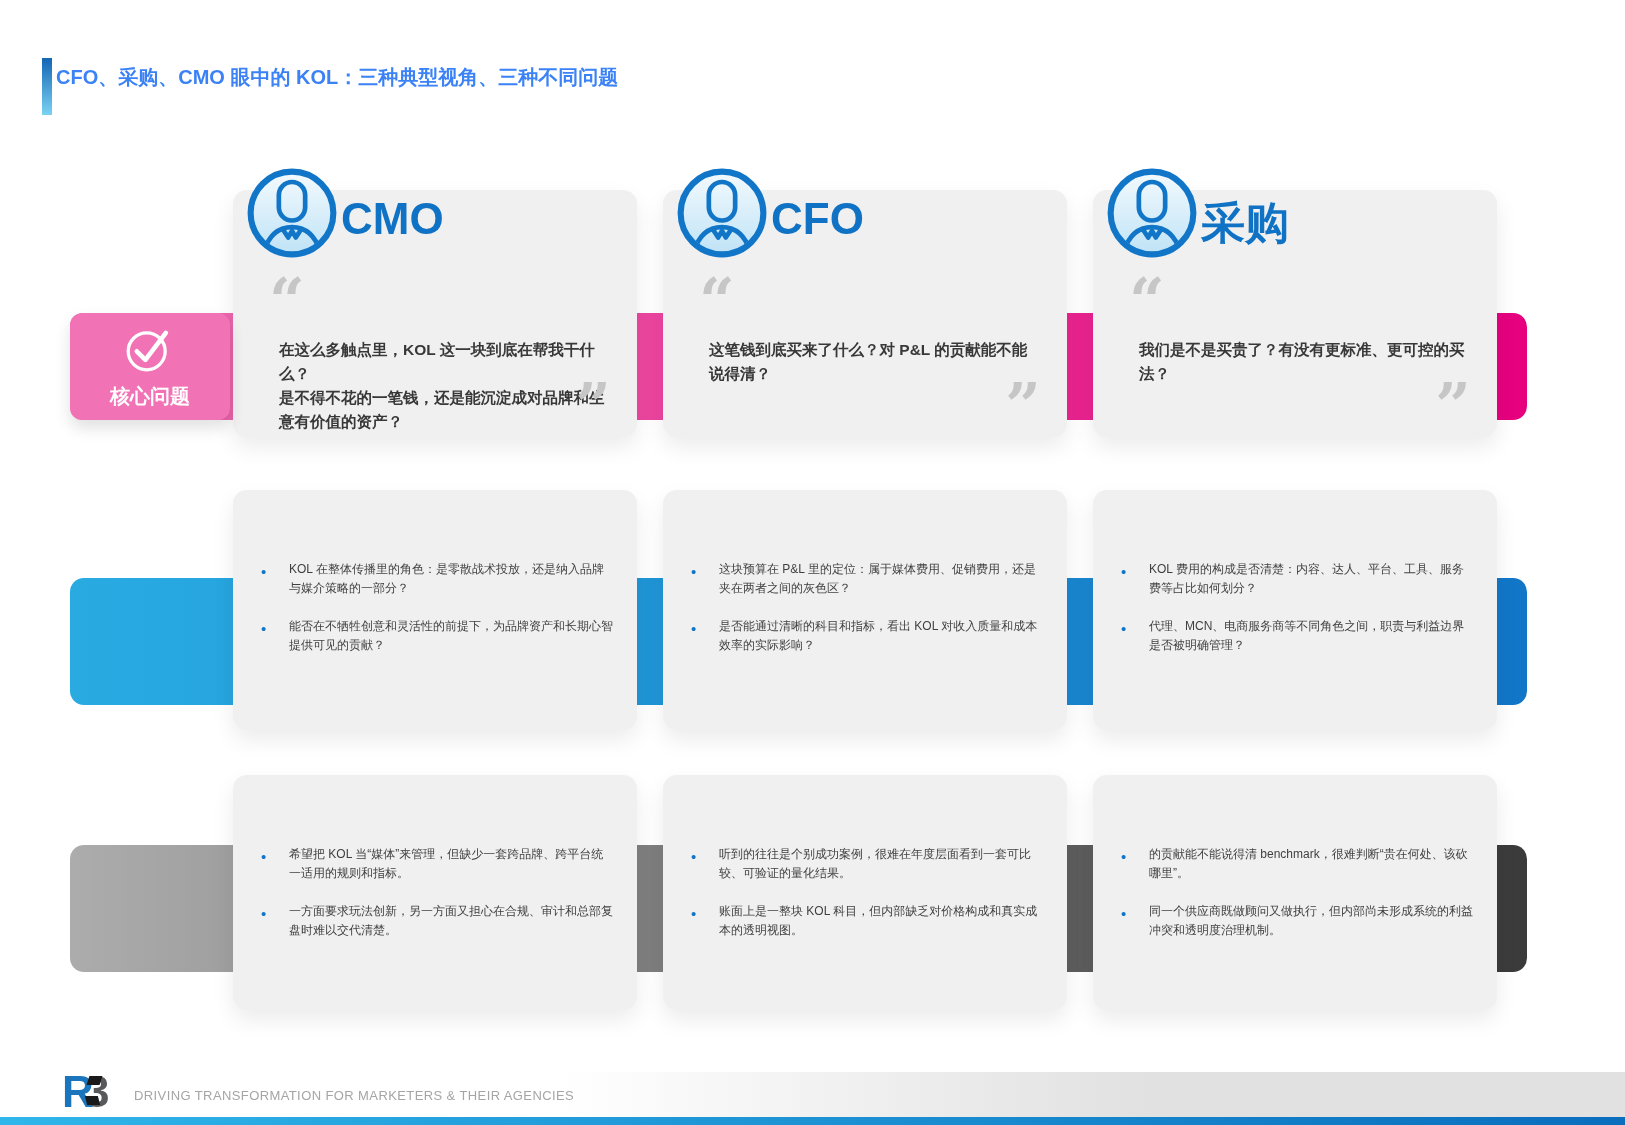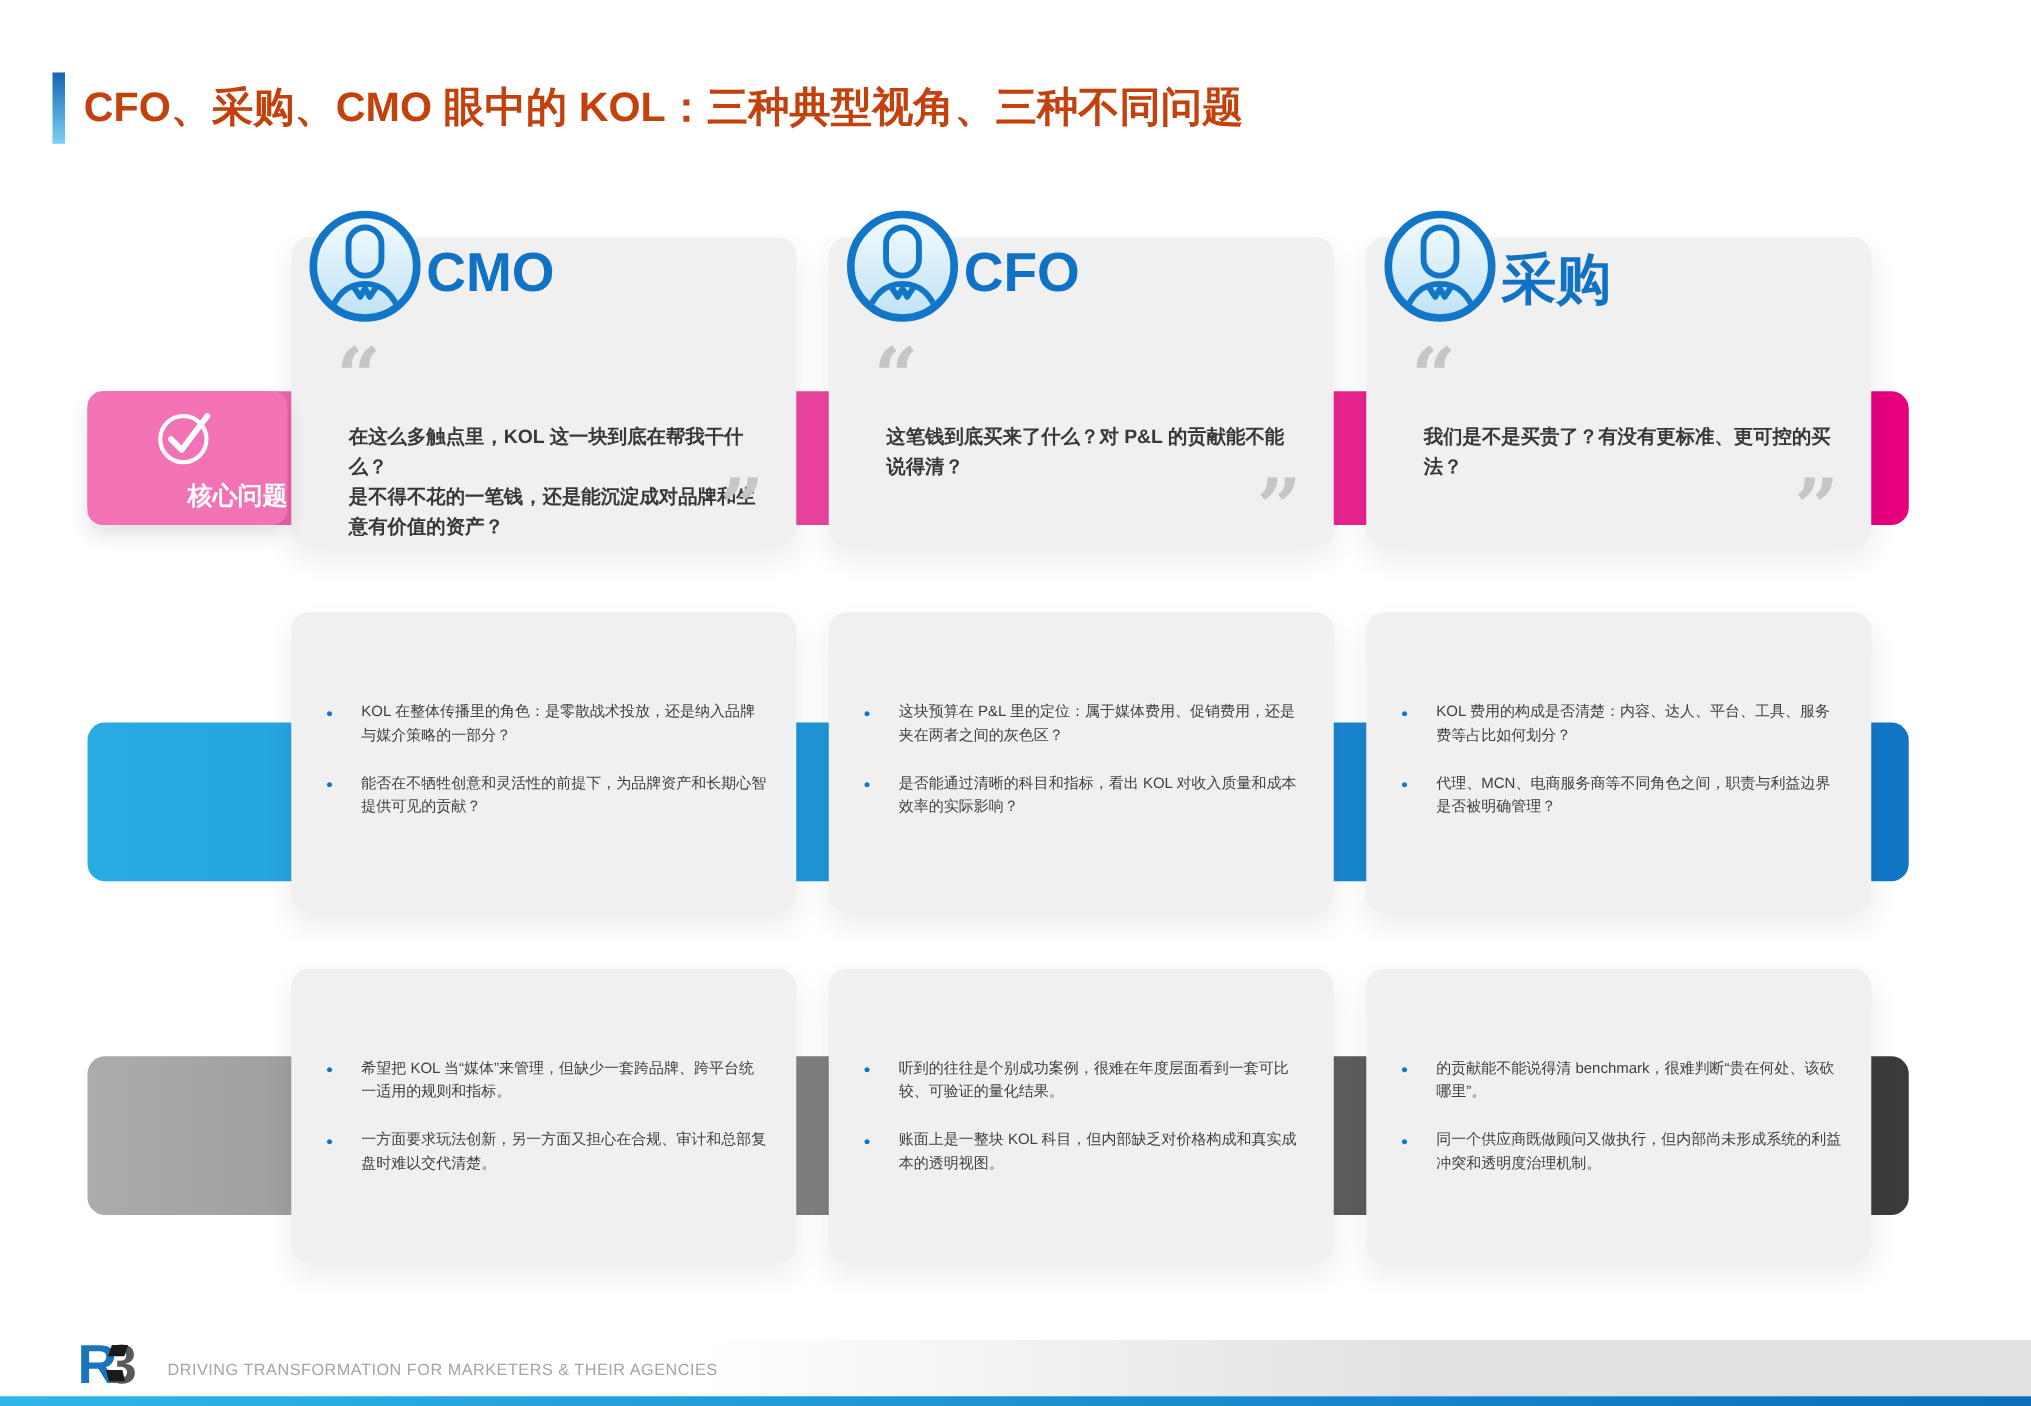--- a/index.html
+++ b/index.html
@@ -2,32 +2,32 @@
 <html><head>
 <meta charset="utf-8">
 <style>
   html,body{margin:0;padding:0;background:#fff;}
   .stage{position:relative;width:1625px;height:1125px;background:#fff;overflow:hidden;
          font-family:"Liberation Sans",sans-serif;}
 
   
   .title-accent{position:absolute;left:42px;top:58px;width:10px;height:57px;
     background:linear-gradient(180deg,#1465B4 0%,#7AD2F3 100%);}
-  .slide-title{position:absolute;left:67px;top:64px;font-size:33px;font-weight:bold;
-    color:#c2410c;white-space:nowrap;}
+  .slide-title{position:absolute;left:56px;top:64px;font-size:20px;font-weight:bold;
+    color:#3b82f6;white-space:nowrap;}
 
   
   .band{position:absolute;left:70px;width:1457px;border-radius:14px;z-index:1;}
   .band-core{top:313px;height:107px;background:linear-gradient(90deg,#F173B6 0%,#E6007E 100%);}
   .band-focus{top:578px;height:127px;background:linear-gradient(90deg,#29ABE2 0%,#1276C8 100%);}
   .band-confusion{top:845px;height:127px;background:linear-gradient(90deg,#ACACAC 0%,#3A3A3A 100%);}
 
   
   .row-label{position:absolute;left:70px;width:160px;border-radius:12px;z-index:3;
-    display:flex;flex-direction:column;align-items:flex-end;justify-content:flex-end;
+    display:flex;flex-direction:column;align-items:center;justify-content:flex-end;
     box-shadow:0 8px 16px rgba(0,0,0,.12);}
   .row-label span{color:#fff;font-weight:bold;font-size:20px;margin-bottom:10px;}
   .label-core{top:313px;height:107px;background:#F173B6;}
   .label-focus{top:578px;height:127px;background:#29ABE2;}
   .label-confusion{top:845px;height:127px;background:#A9A9A9;}
   .label-icon{position:absolute;left:50%;transform:translateX(-50%);}
   .label-core .label-icon{top:2px;width:66px;height:66px;}
   .label-focus .label-icon{top:8px;width:82px;height:82px;}
   .label-confusion .label-icon{top:10px;width:78px;height:78px;}
 

